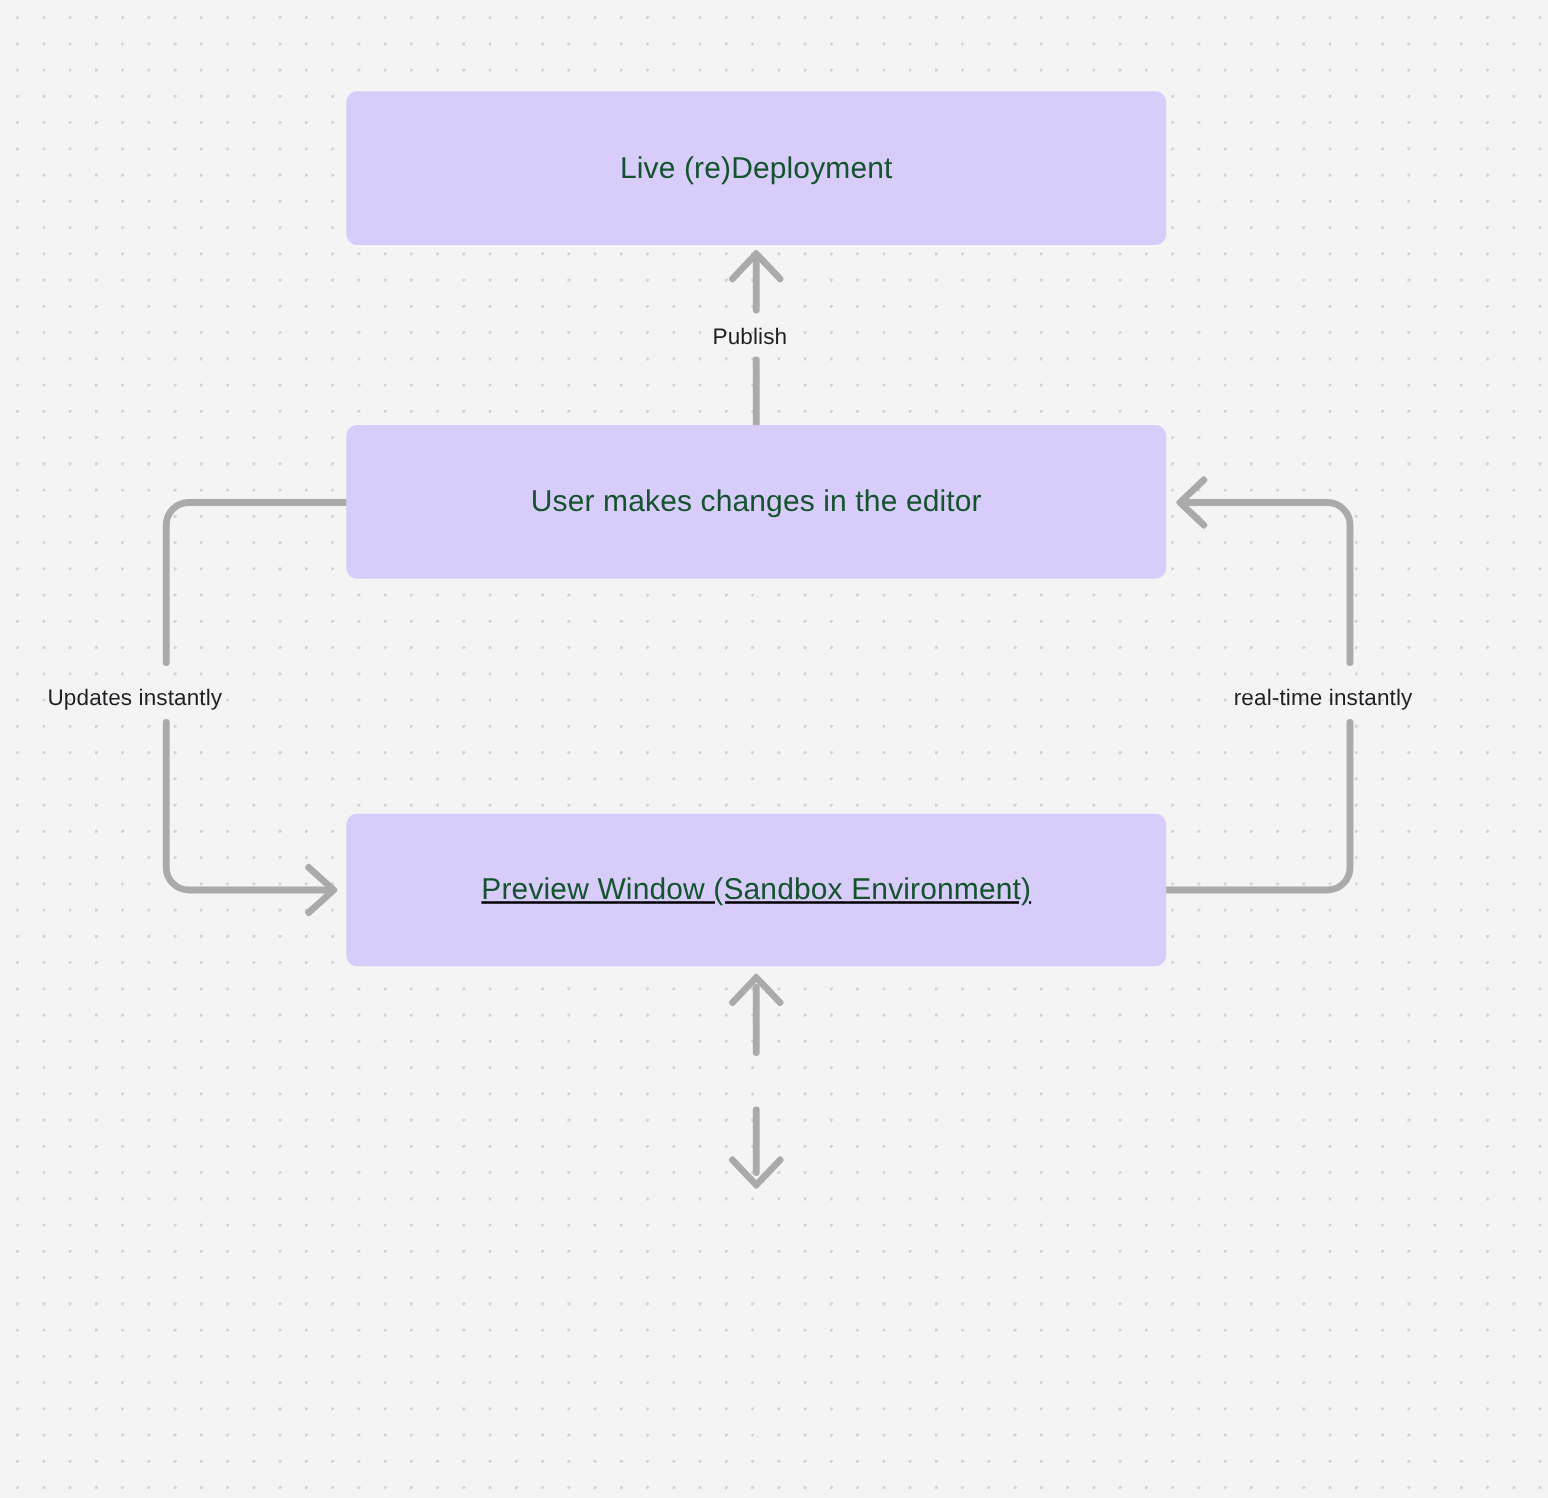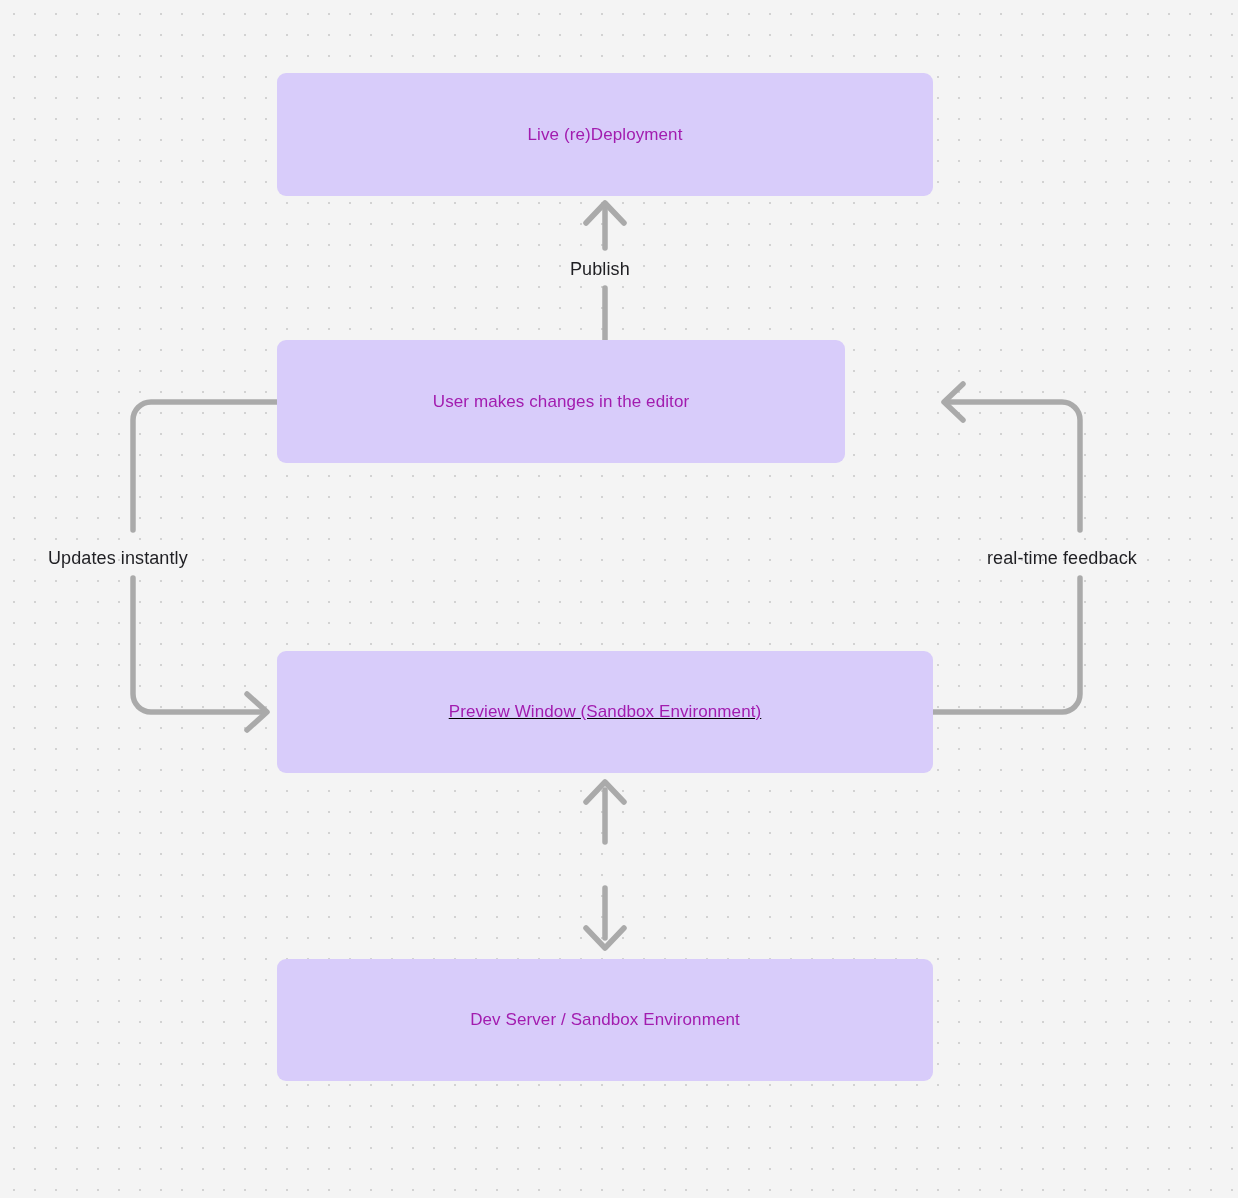--- a/index.html
+++ b/index.html
@@ -42,45 +42,45 @@
     position: absolute;
     box-sizing: border-box;
     background-color: #d8ccfa;
     border-radius: 9px;
     display: flex;
     align-items: center;
     justify-content: center;
     text-align: center;
   }
   .node-label {
-    font-size: 17px;
+    font-size: 24px;
     line-height: 26px;
-    color: #a21caf;
+    color: #14532d;
     letter-spacing: 0.1px;
     padding: 0 14px;
     white-space: nowrap;
   }
 
   #node-live        { left: 277px; top: 73px;  width: 656px; height: 123px; }
-  #node-editor      { left: 277px; top: 340px; width: 568px; height: 123px; }
+  #node-editor      { left: 277px; top: 340px; width: 656px; height: 123px; }
   #node-preview     { left: 277px; top: 651px; width: 656px; height: 122px; text-decoration: underline; }
   #node-devserver   { left: 277px; top: 959px; width: 656px; height: 122px; }
 
   
   .edge-label {
     position: absolute;
     font-size: 18px;
     line-height: 22px;
     color: #1f1f23;
     letter-spacing: 0.1px;
     white-space: nowrap;
     background: transparent;
   }
   #label-publish      { left: 570px; top: 258px; }
-  #label-updates      { left: 48px;  top: 547px; }
+  #label-updates      { left: 38px;  top: 547px; }
   #label-realtime     { left: 987px; top: 547px; }
   #label-spunup       { left: 417px; top: 856px; }
 </style>
 </head>
 <body>
 
 <div id="canvas">
 
   <svg id="edges" width="1238" height="1198" viewBox="0 0 1238 1198" xmlns="http://www.w3.org/2000/svg">
 
@@ -129,24 +129,21 @@
   </div>
 
   <div class="node" id="node-editor">
     <span class="node-label">User makes changes in the editor</span>
   </div>
 
   <div class="node" id="node-preview">
     <span class="node-label">Preview Window (Sandbox Environment)</span>
   </div>
 
-  <div class="node" id="node-devserver">
-    <span class="node-label">Dev Server / Sandbox Environment</span>
-  </div>
 
   <div class="edge-label" id="label-publish">Publish</div>
 
   <div class="edge-label" id="label-updates">Updates instantly</div>
 
-  <div class="edge-label" id="label-realtime">real-time feedback</div>
+  <div class="edge-label" id="label-realtime">real-time instantly</div>
 
 
 </div>
 
 </body></html>

